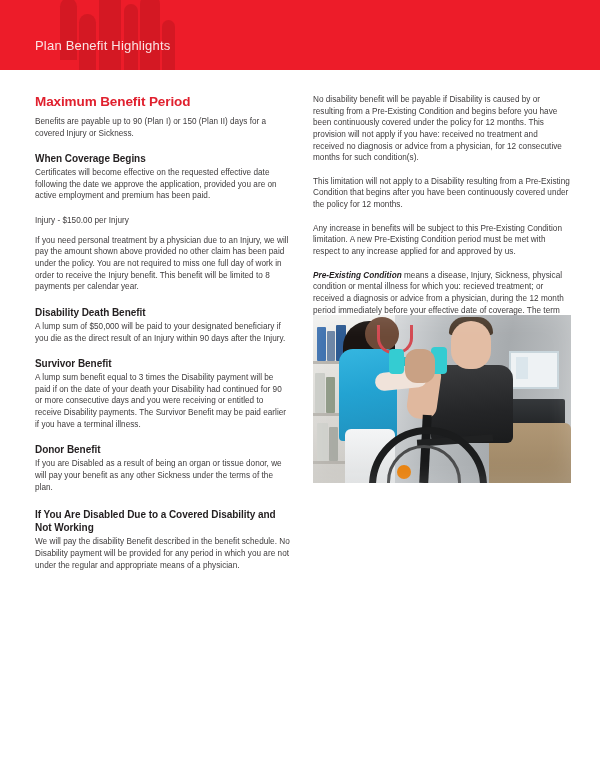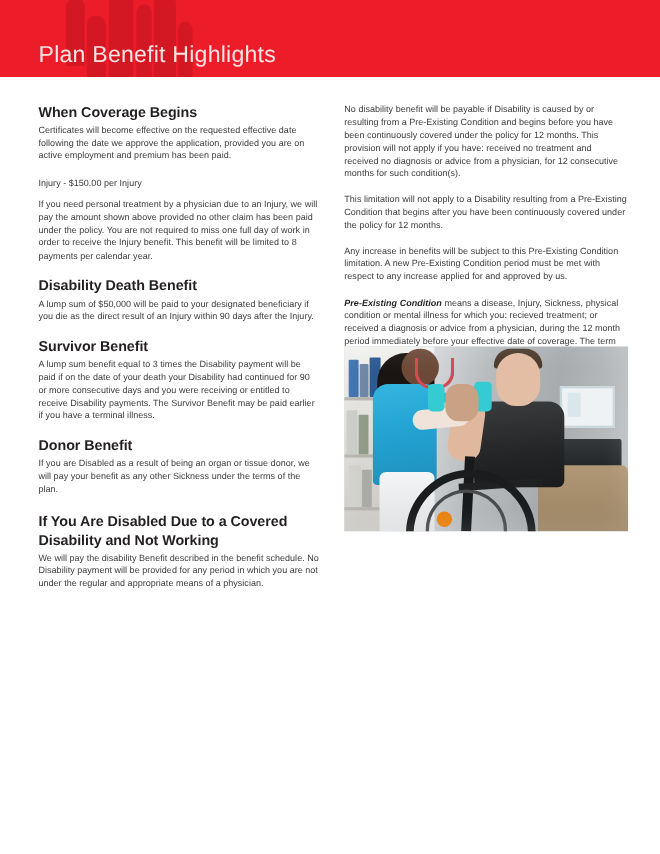--- a/index.html
+++ b/index.html
@@ -31,21 +31,21 @@
     opacity: 0.55;
   }
   .deco-bar.r {
     border-top-left-radius: 14px;
     border-top-right-radius: 14px;
   }
   #header-title {
     position: absolute;
     left: 35px;
     top: 38px;
-    font-size: 21px;
+    font-size: 13px;
     font-weight: 400;
     color: #fbe3e4;
     letter-spacing: 0.2px;
     z-index: 4;
     white-space: nowrap;
   }
 
   
   #content {
     position: absolute;
@@ -63,21 +63,21 @@
   h2.section-title {
     margin: 0 0 5px 0;
     font-size: 13.5px;
     font-weight: bold;
     color: #e0202e;
     line-height: 1.25;
     letter-spacing: -0.1px;
   }
   h3.sub-title {
     margin: 0 0 2px 0;
-    font-size: 13px;
+    font-size: 10px;
     font-weight: bold;
     color: #231f20;
     line-height: 1.3;
     letter-spacing: -0.05px;
   }
   h3.sub-title.right-head {
     font-size: 10.5px;
     margin-bottom: 3px;
   }
   p.body-text {
@@ -230,20 +230,24 @@
   <div class="deco-bar r" style="left:124px; top:4px;  width:14px; height:66px;"></div>
   <div class="deco-bar r" style="left:140px; top:-6px; width:20px; height:76px;"></div>
   <div class="deco-bar r" style="left:162px; top:20px; width:13px; height:50px;"></div>
   <div id="header-title">Plan Benefit Highlights</div>
 </div>
 
 <div id="content">
 
   <div class="column" id="left-column">
 
+    <div class="blk">
+      <h2 class="section-title">Maximum Benefit Period</h2>
+      <p class="body-text">Benefits are payable up to 90 (Plan I) or 150 (Plan II) days for a covered Injury or Sickness.</p>
+    </div>
 
     <div class="blk">
       <h3 class="sub-title">When Coverage Begins</h3>
       <p class="body-text">Certificates will become effective on the requested effective date following the date we approve the application, provided you are on active employment and premium has been paid.</p>
     </div>
 
     <div class="blk">
       <p class="body-text gap-small">Injury -  $150.00 per Injury</p>
       <p class="body-text">If you need personal treatment by a physician due to an Injury, we will pay the amount shown above provided no other claim has been paid under the policy.  You are not required to miss one full day of work in order to receive the Injury benefit.  This benefit will be limited to 8 payments per calendar year.</p>
     </div>

